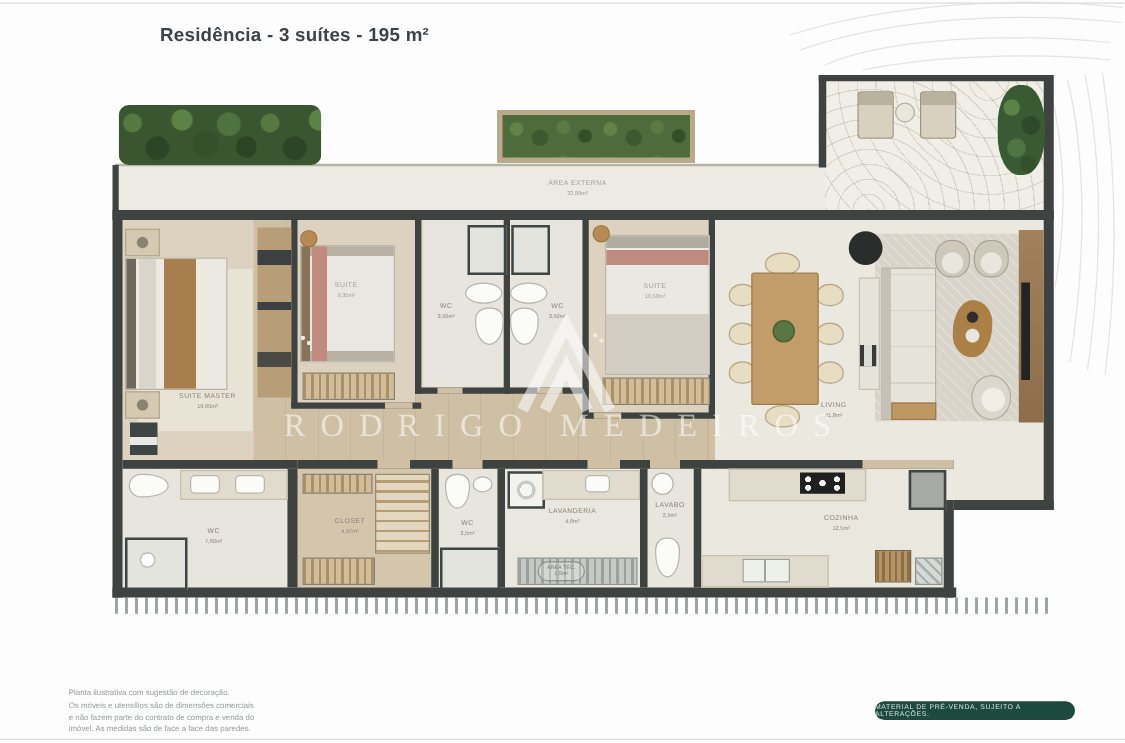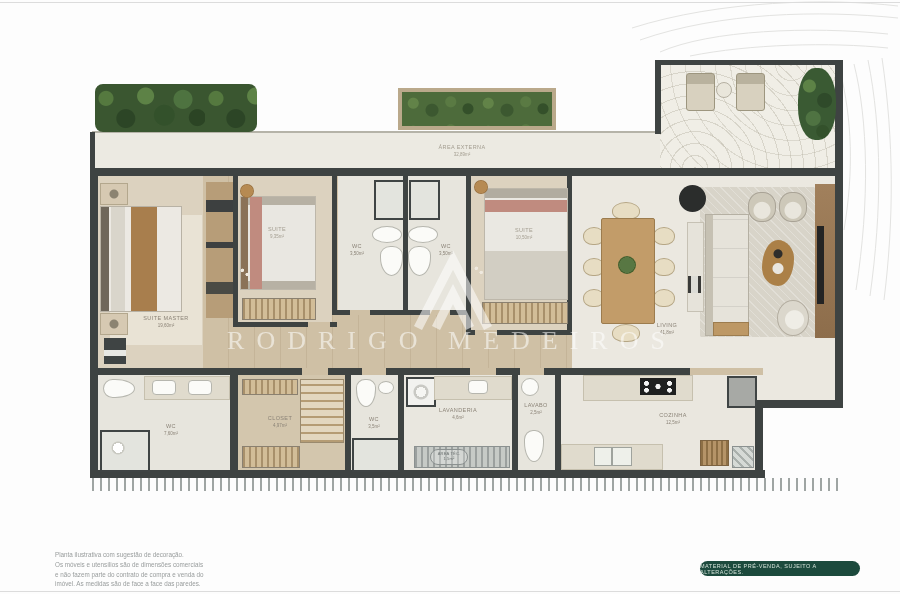--- a/index.html
+++ b/index.html
@@ -50,20 +50,21 @@
       <path d="M30 52 C 80 30 180 26 258 34"></path>
       <path d="M60 56 C 120 44 200 42 258 48"></path>
       <path d="M2 28 C 90 0 200 -2 268 6"></path>
       <path d="M224 64 C 238 120 240 200 226 290"></path>
       <path d="M238 60 C 252 130 252 210 240 296"></path>
       <path d="M252 58 C 264 140 264 220 254 300"></path>
       <path d="M210 70 C 222 120 224 170 214 230"></path>
     </g>
   </svg>
 
+  <div class="title">Residência - 3 suítes - 195 m²</div>
 
   <div class="floor" style="left:95px;top:132px;width:740px;height:36px;background:#eceae2;"></div>
   <div class="abs" style="left:92px;top:131px;width:568px;height:2px;background:#b5b3a8;z-index:7;"></div>
 
   <div class="floor" style="left:660px;top:65px;width:175px;height:103px;background-color:#f0eee6;
       background-image:repeating-radial-gradient(circle at 20% 100%,rgba(170,165,148,0.35) 0 1px,transparent 1px 12px),
       repeating-radial-gradient(circle at 75% 0%,rgba(170,165,148,0.3) 0 1px,transparent 1px 15px);"></div>
 
   <div class="fur" style="left:686px;top:73px;width:27px;height:36px;border-radius:3px;border:1px solid #9d967f;
       background:linear-gradient(180deg,#b9b29e 0 10px,#d8d1bf 10px);"></div>

